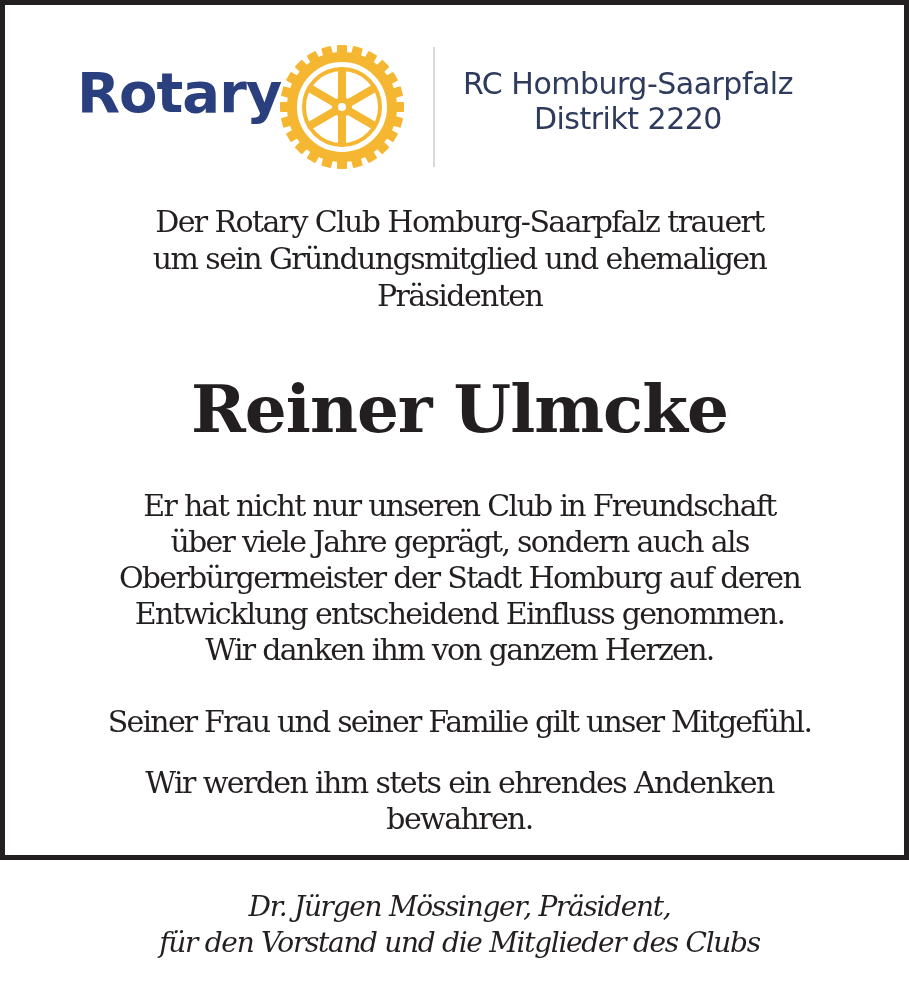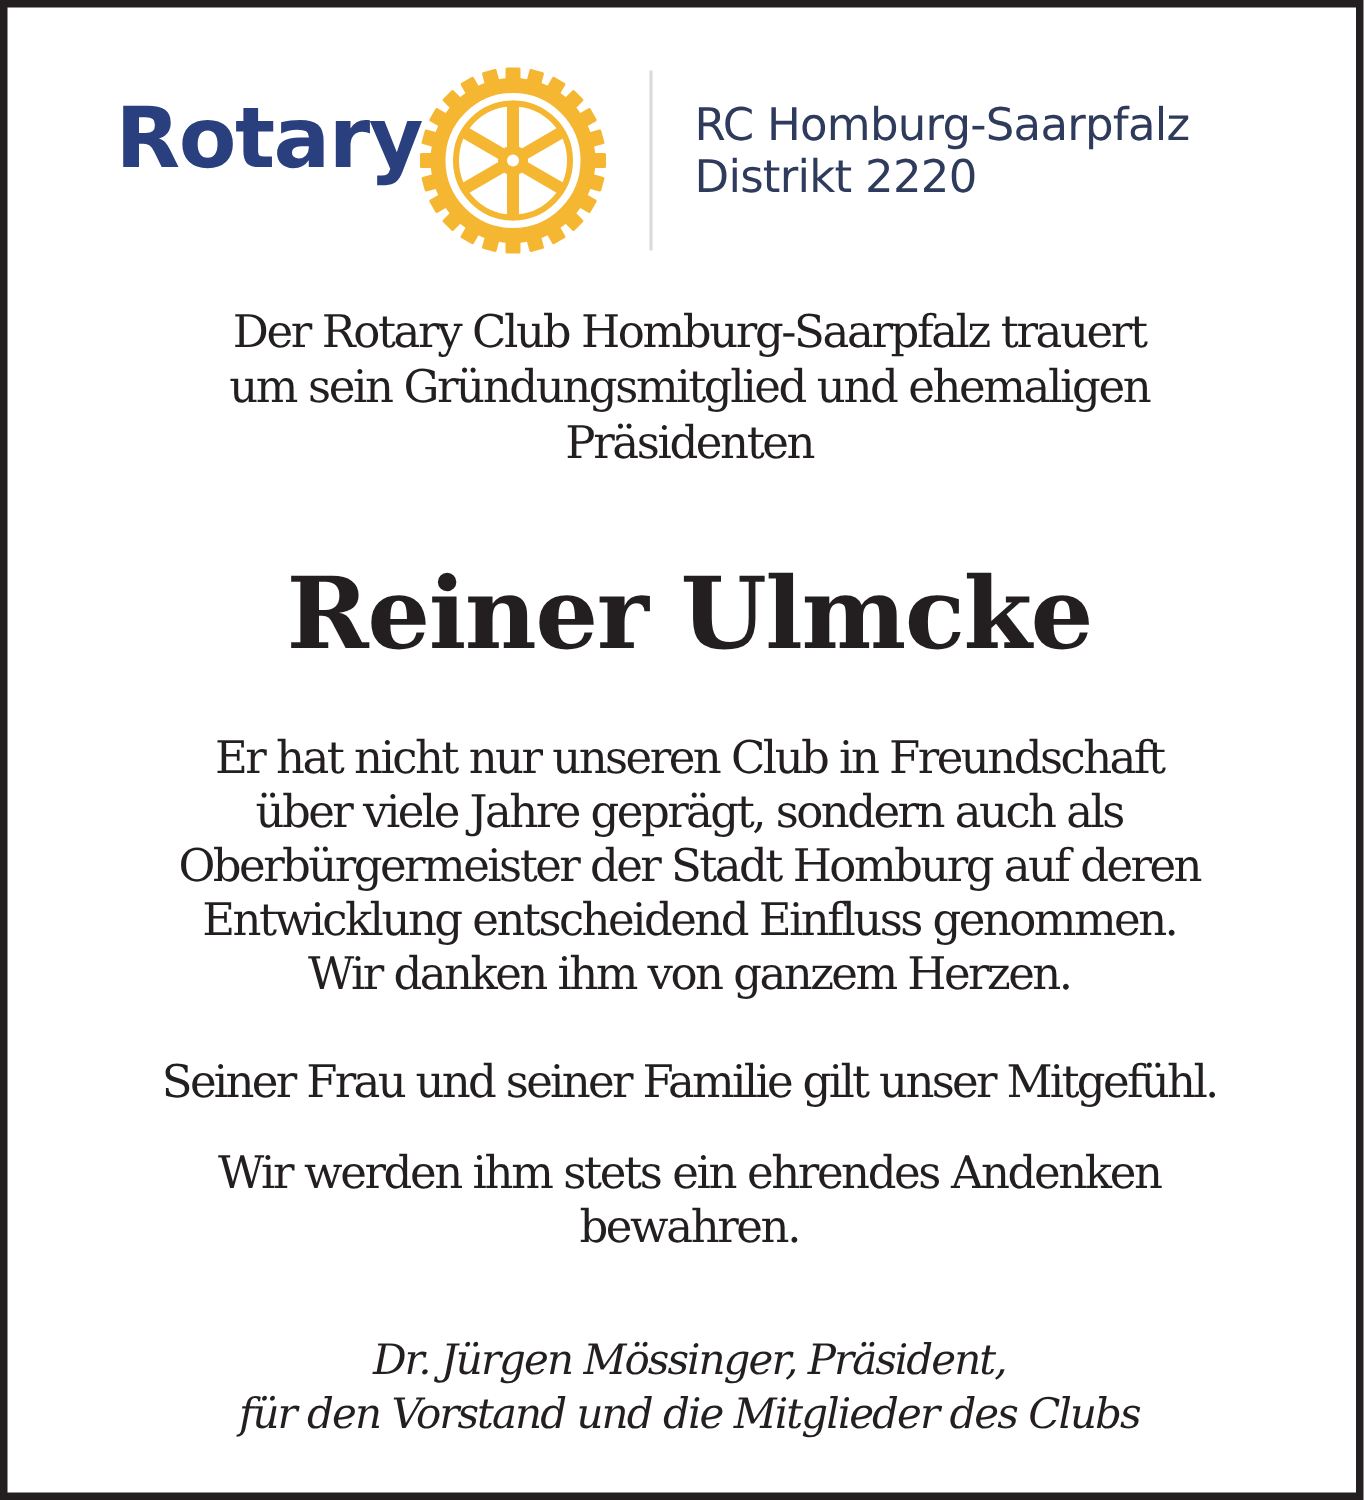--- a/index.html
+++ b/index.html
@@ -1,38 +1,38 @@
 <!DOCTYPE html>
 <html><head>
 <meta charset="utf-8">
 <style>
   html, body { margin: 0; padding: 0; background: #ffffff; }
   body { width: 909px; height: 1000px; overflow: hidden; }
   .frame {
     position: absolute; left: 0; top: 0;
-    width: 909px; height: 1000px; box-sizing: border-box;
+    width: 909px; height: 860px; box-sizing: border-box;
     border: 5px solid #231f20; background: #ffffff;
   }
   .logo-row { position: absolute; left: 0; top: 0; width: 909px; height: 180px; }
   .rotary-word {
     position: absolute; left: 72px; top: 60px;
     font-family: "DejaVu Sans", sans-serif; font-weight: bold;
     font-size: 56px; color: #2a3f7e; letter-spacing: -1px; line-height: 1;
   }
   .wheel { position: absolute; left: 273px; top: 38px; width: 128px; height: 128px; }
   .divider {
     position: absolute; left: 428px; top: 42px; width: 2px; height: 120px;
     background: #d9d9d9;
   }
   .club-name {
     position: absolute; left: 458px; top: 62px;
     font-family: "DejaVu Sans", sans-serif; font-size: 30px; color: #2f3b5c;
     line-height: 1.15; white-space: nowrap;
   }
-  .club-name div { letter-spacing: -0.5px; }
+  .club-name div { letter-spacing: -0.5px; text-align: center; }
   .serif { font-family: "DejaVu Serif", serif; color: #231f20; text-align: center; }
   .intro {
     position: absolute; left: 0; top: 198px; width: 909px;
     font-size: 30px; line-height: 37px; letter-spacing: -1.6px;
   }
   .name {
     position: absolute; left: 0; top: 366px; width: 909px;
     font-size: 66px; font-weight: bold; line-height: 76px; letter-spacing: -1px;
   }
   .body-text {

